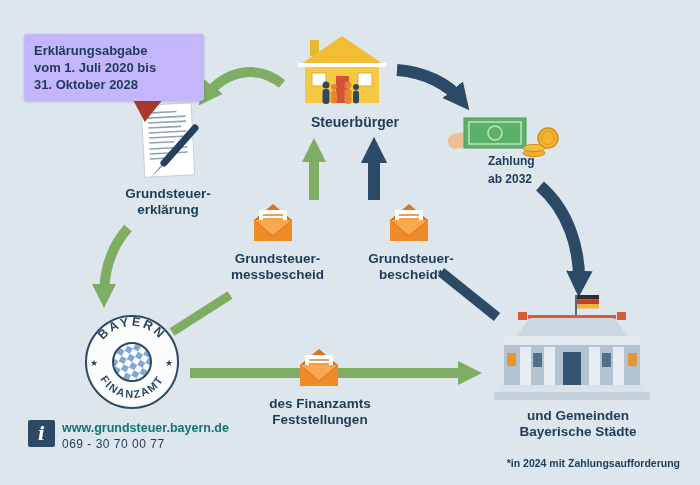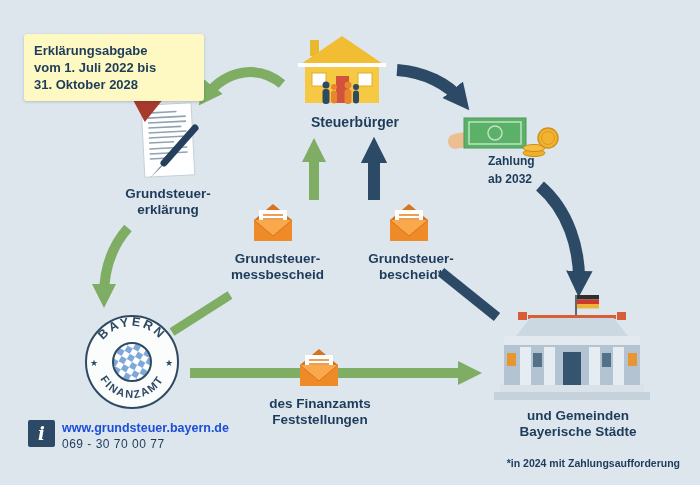--- a/index.html
+++ b/index.html
@@ -1,29 +1,29 @@
 <!DOCTYPE html>
 <html><head>
 <meta charset="utf-8">
 <style>
   html,body{margin:0;padding:0;}
   body{font-family:"Liberation Sans","DejaVu Sans",sans-serif;}
   .canvas{position:relative;width:700px;height:485px;background:#dde6ed;overflow:hidden;}
   .label{position:absolute;font-weight:bold;color:#1d3b5a;font-size:13.5px;line-height:16px;text-align:center;}
-  .callout{position:absolute;left:24px;top:34px;width:160px;background:#fef9c3;border-radius:3px;
+  .callout{position:absolute;left:24px;top:34px;width:160px;background:#c4b5fd;border-radius:3px;
            padding:8px 10px;box-shadow:0 1px 3px rgba(40,60,80,.25);z-index:4;
            font-weight:bold;color:#1d3b5a;font-size:13px;line-height:17px;}
   .callout-tail{position:absolute;left:132px;top:98px;width:32px;height:24px;background:#a8392d;
                 clip-path:polygon(0 0,100% 0,40% 100%);z-index:3;}
   .arrows{position:absolute;left:0;top:0;z-index:1;pointer-events:none;}
   .icon{position:absolute;z-index:2;}
   .info-icon{position:absolute;left:28px;top:420px;width:27px;height:27px;background:#2c4a66;border-radius:2px;
              color:#ffffff;font-family:"DejaVu Serif","Liberation Serif",serif;font-style:italic;font-weight:bold;
              font-size:18px;display:flex;align-items:center;justify-content:center;z-index:2;}
-  .contact-url{position:absolute;left:62px;top:421px;font-size:12.5px;font-weight:bold;color:#1d4ed8;z-index:2;}
+  .contact-url{position:absolute;left:62px;top:421px;font-size:12.5px;font-weight:bold;color:#0f766e;z-index:2;}
   .contact-phone{position:absolute;left:62px;top:437px;font-size:12px;color:#1d3b5a;letter-spacing:.5px;z-index:2;}
   .footnote{position:absolute;right:20px;top:457px;font-size:10.5px;font-weight:bold;color:#1d3b5a;z-index:2;}
 </style>
 </head>
 <body>
 
 <div class="canvas">
 
   <svg class="arrows" width="700" height="485" viewBox="0 0 700 485">
     <defs>
@@ -41,21 +41,21 @@
     <path d="M 314,200 L 314,150" stroke="#7ead63" stroke-width="10" fill="none" marker-end="url(#mg)"></path>
     <path d="M 190,373 L 470,373" stroke="#7ead63" stroke-width="10" fill="none" marker-end="url(#mg)"></path>
     <path d="M 374,200 L 374,150" stroke="#2c4a66" stroke-width="12" fill="none" marker-end="url(#mb)"></path>
     <path d="M 397,70 C 425,72 448,84 461,100" stroke="#2c4a66" stroke-width="12" fill="none" marker-end="url(#mb)"></path>
     <path d="M 540,186 C 568,210 580,248 579,284" stroke="#2c4a66" stroke-width="12" fill="none" marker-end="url(#mb)"></path>
   </svg>
 
   <div class="callout-tail"></div>
   <div class="callout">
     <div>Erklärungsabgabe</div>
-    <div>vom 1. Juli 2022 bis</div>
+    <div>vom 1. Juli 2020 bis</div>
     <div>31. Oktober 2028</div>
   </div>
 
   <div class="icon" style="left:138px;top:102px;">
     <svg width="62" height="78" viewBox="0 0 62 78">
       <g transform="rotate(-3 31 39)">
         <rect x="5" y="2" width="50" height="72" fill="#ffffff" stroke="#c4d0d9" stroke-width="1"></rect>
         <g stroke="#8fa3b2" stroke-width="1.6">
           <line x1="11" y1="10" x2="40" y2="10"></line>
             <line x1="11" y1="15" x2="49" y2="15"></line>

